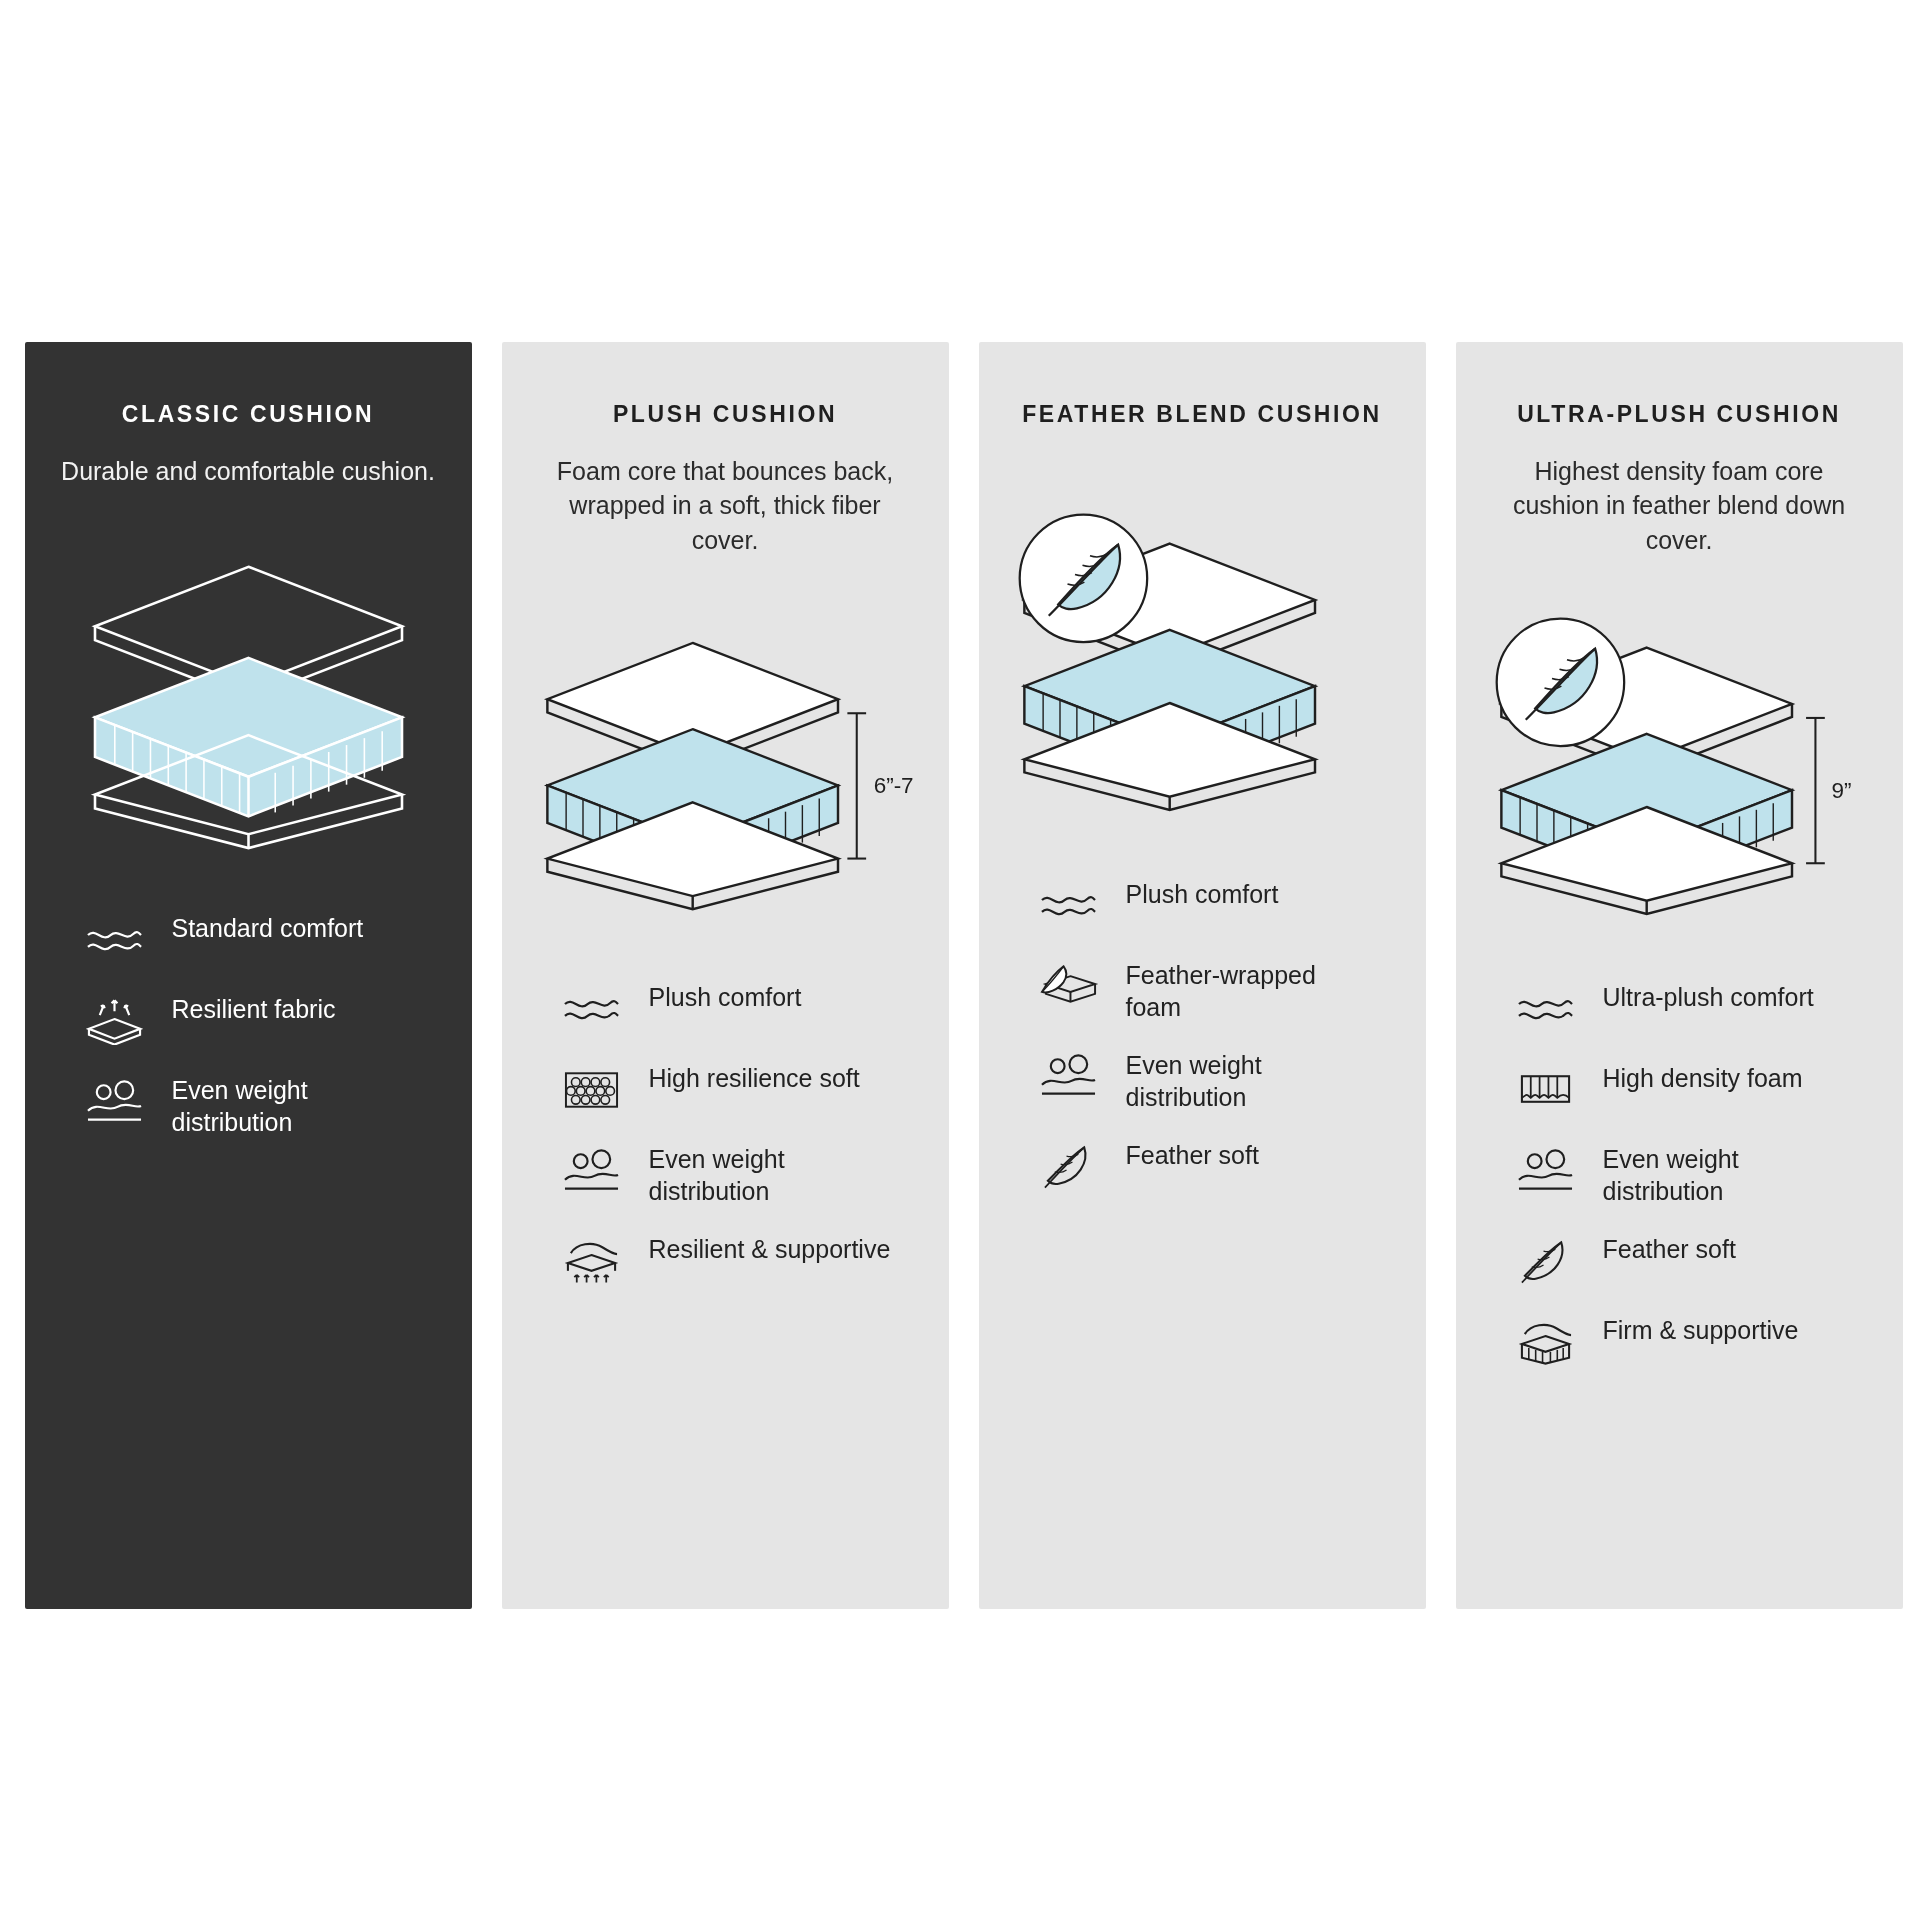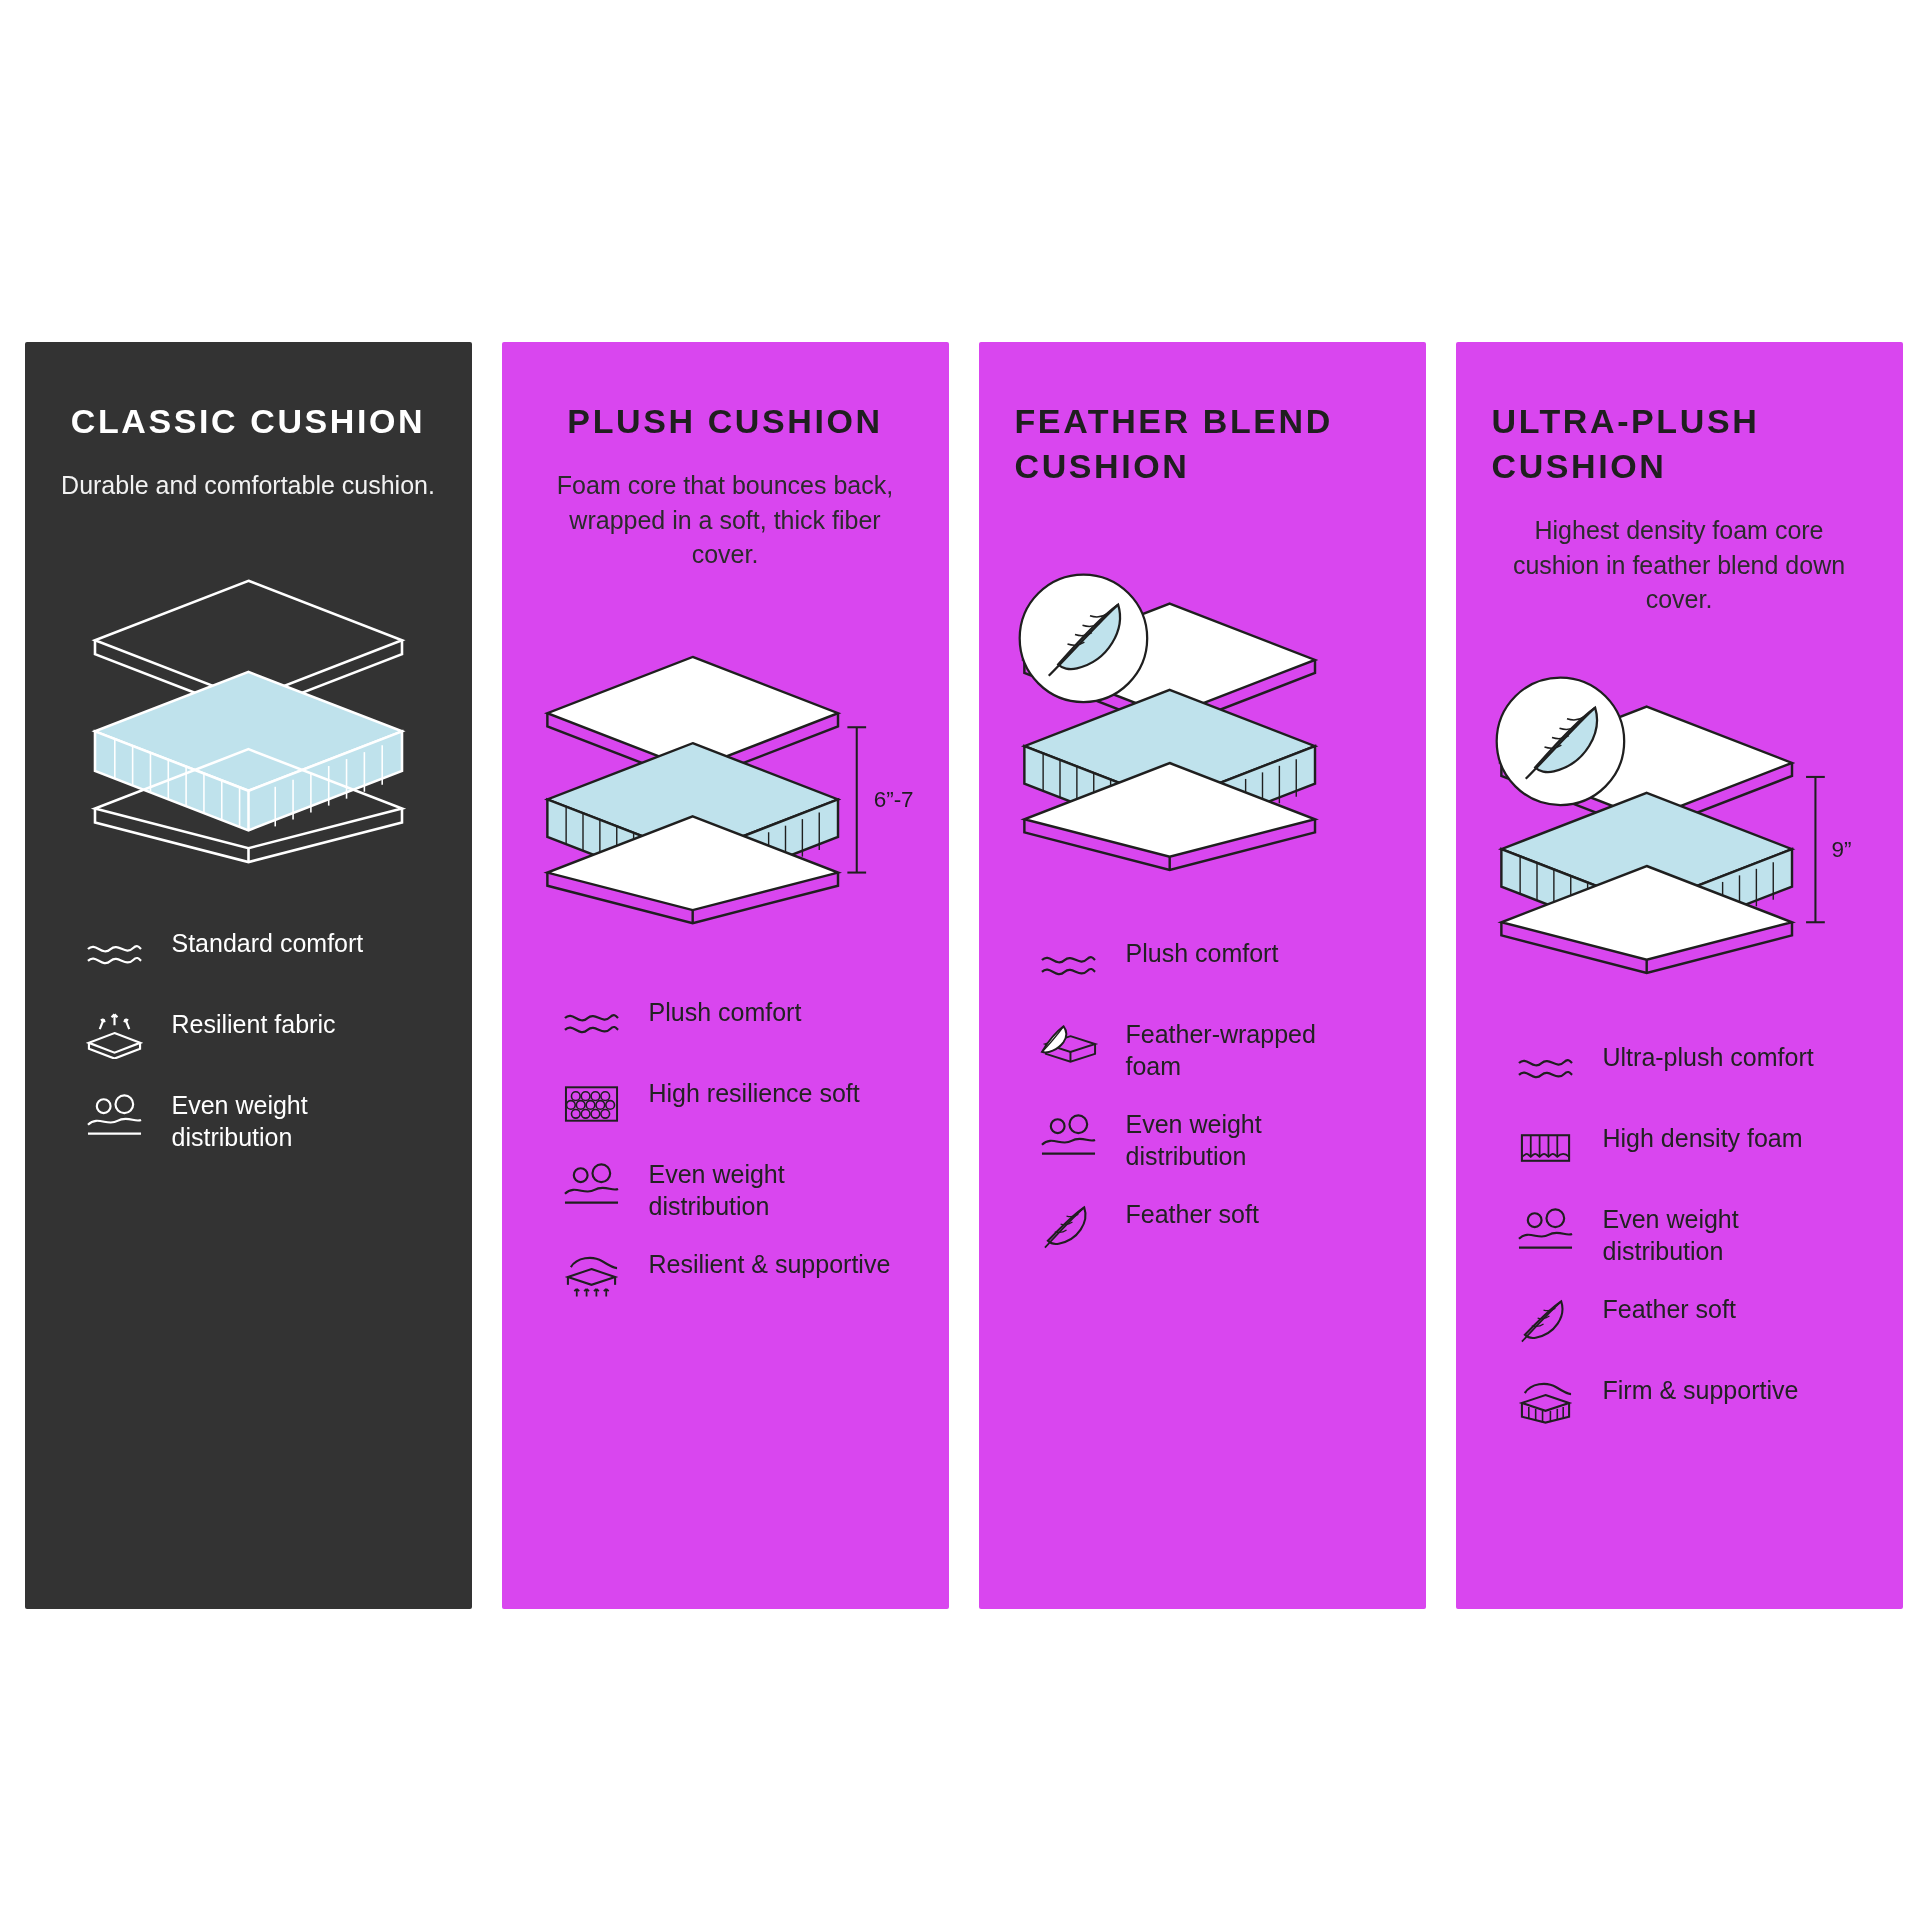--- a/index.html
+++ b/index.html
@@ -24,37 +24,38 @@
     left: 0;
     top: 342px;
     width: 1927px;
     display: flex;
     justify-content: center;
     gap: 30px;
   }
   .card {
     width: 447px;
     height: 1267px;
-    background: #d946ef;
+    background: #e5e5e5;
     border-radius: 2px;
     box-sizing: border-box;
     padding: 57px 36px 20px 36px;
     display: flex;
     flex-direction: column;
     align-items: center;
     position: relative;
   }
   .card.dark {
     background: #333333;
     color: #ffffff;
   }
   .card-title {
-    font-size: 34px;
+    font-size: 23px;
     font-weight: bold;
     letter-spacing: 2.6px;
+    text-align: center;
     line-height: 1.33;
     text-transform: uppercase;
     color: #1f1f1f;
     margin: 0 0 24px 0;
   }
   .card.dark .card-title {
     color: #ffffff;
   }
   .card-desc {
     font-size: 25px;

